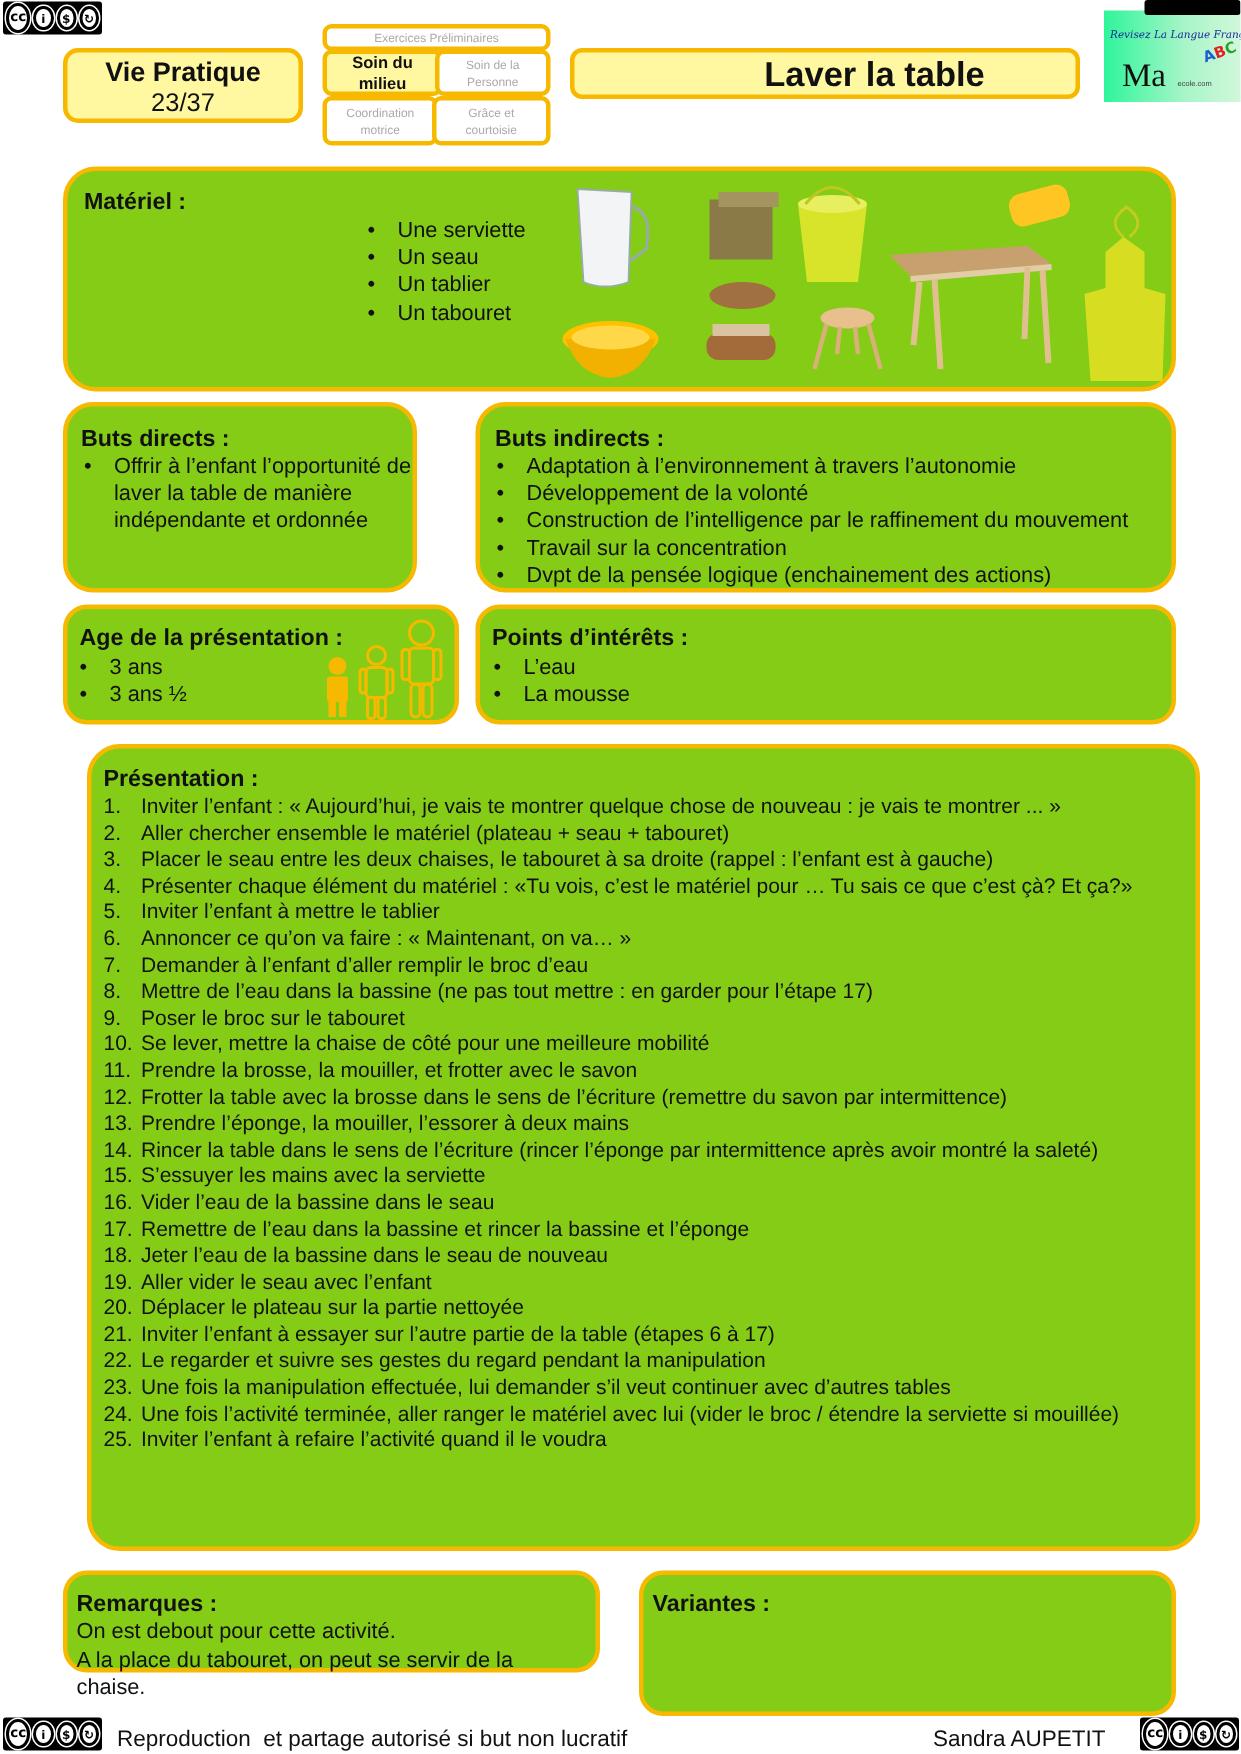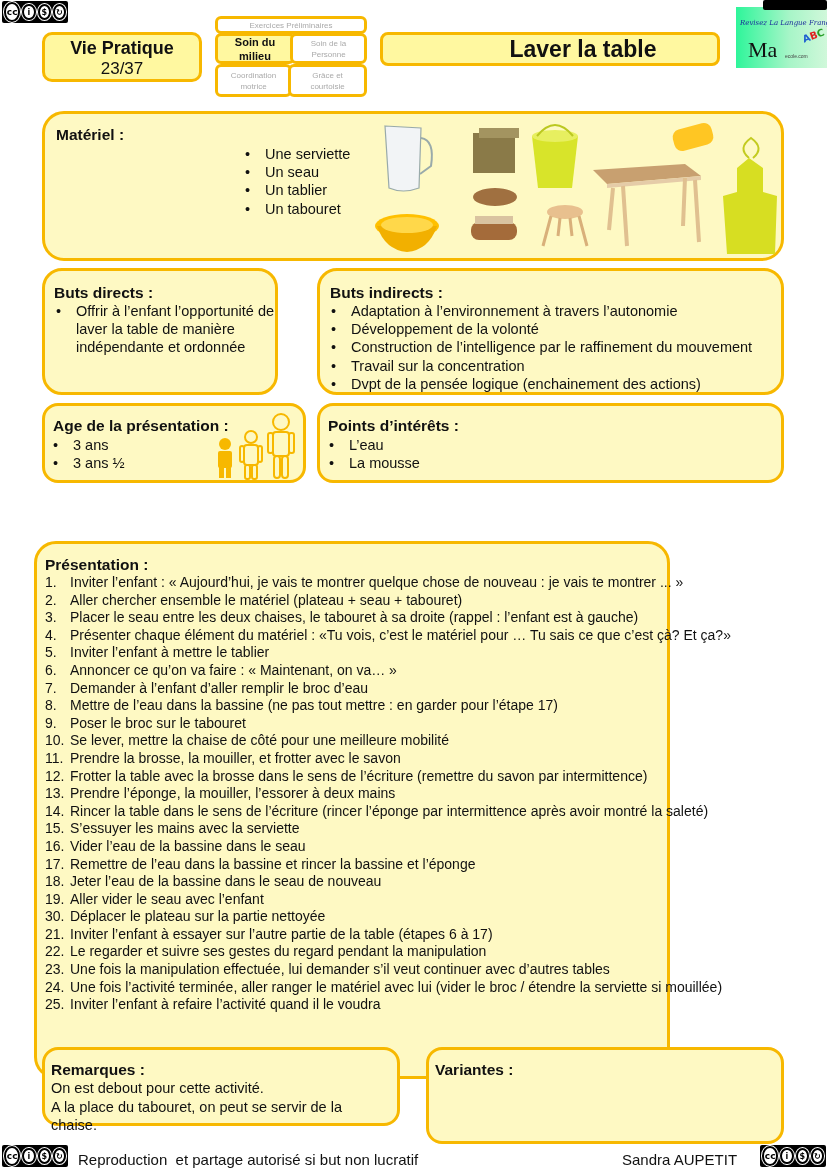--- a/index.html
+++ b/index.html
@@ -1,19 +1,19 @@
 <!DOCTYPE html>
 <html><head>
 <meta charset="utf-8">
 <style>
   * { box-sizing: border-box; margin: 0; padding: 0; }
   html, body { width: 827px; height: 1169px; background: #ffffff; overflow: hidden; }
   body { position: relative; font-family: "Liberation Sans", sans-serif; color: #111; }
   .abs { position: absolute; }
-  .box { position: absolute; border: 3px solid #f7b800; border-radius: 18px; background: #fef9c3; }
+  .box { position: absolute; border: 3px solid #f7b800; border-radius: 18px; background: #84cc16; }
   .yellow { background: #fff8a0; }
   .title-h { font-weight: bold; font-size: 15.5px; line-height: 18px; }
   ul.bul { list-style: none; font-size: 14.5px; line-height: 18.2px; }
   ul.bul li { position: relative; padding-left: 23px; }
   ul.bul li::before { content: "•"; position: absolute; left: 3px; }
   ol.steps { list-style: none; font-size: 14px; line-height: 17.6px; }
   ol.steps li { position: relative; padding-left: 25px; }
   ol.steps li span.num { position: absolute; left: 0; }
   .cc { position: absolute; width: 66px; height: 22px; background: #000; border-radius: 2px; display: flex; align-items: center; padding: 0 2px; gap: 2px; }
   .cc .c { width: 16px; height: 16px; border-radius: 50%; background: #fff; border: 2px solid #000; outline: 1px solid #fff; font: bold 8px "DejaVu Sans", sans-serif; display: flex; align-items: center; justify-content: center; color: #000; }
@@ -169,21 +169,21 @@
 </div>
 
 <div class="box" style="left:317px;top:403px;width:467px;height:80px;border-radius:16px;">
   <div class="title-h" style="position:absolute;left:8px;top:11px;">Points d’intérêts :</div>
   <ul class="bul" style="position:absolute;left:6px;top:30px;">
     <li>L’eau</li>
     <li>La mousse</li>
   </ul>
 </div>
 
-<div class="box" style="left:34px;top:496px;width:636px;height:538px;border-radius:22px;margin-top:45px;">
+<div class="box" style="left:58px;top:496px;width:742px;height:538px;border-radius:22px;">
   <div class="title-h" style="position:absolute;left:8px;top:12px;">Présentation :</div>
   <ol class="steps" id="steps" style="position:absolute;left:8px;top:30px;width:730px;">
       <li><span class="num">1.</span><span>Inviter l’enfant : « Aujourd’hui, je vais te montrer quelque chose de nouveau : je vais te montrer ... »</span></li>
       <li><span class="num">2.</span><span>Aller chercher ensemble le matériel (plateau + seau + tabouret)</span></li>
       <li><span class="num">3.</span><span>Placer le seau entre les deux chaises, le tabouret à sa droite (rappel : l’enfant est à gauche)</span></li>
       <li><span class="num">4.</span><span>Présenter chaque élément du matériel : «Tu vois, c’est le matériel pour … Tu sais ce que c’est çà? Et ça?»</span></li>
       <li><span class="num">5.</span><span>Inviter l’enfant à mettre le tablier</span></li>
       <li><span class="num">6.</span><span>Annoncer ce qu’on va faire : « Maintenant, on va… »</span></li>
       <li><span class="num">7.</span><span>Demander à l’enfant d’aller remplir le broc d’eau</span></li>
       <li><span class="num">8.</span><span>Mettre de l’eau dans la bassine (ne pas tout mettre : en garder pour l’étape 17)</span></li>
@@ -191,30 +191,30 @@
       <li><span class="num">10.</span><span>Se lever, mettre la chaise de côté pour une meilleure mobilité</span></li>
       <li><span class="num">11.</span><span>Prendre la brosse, la mouiller, et frotter avec le savon</span></li>
       <li><span class="num">12.</span><span>Frotter la table avec la brosse dans le sens de l’écriture (remettre du savon par intermittence)</span></li>
       <li><span class="num">13.</span><span>Prendre l’éponge, la mouiller, l’essorer à deux mains</span></li>
       <li><span class="num">14.</span><span>Rincer la table dans le sens de l’écriture (rincer l’éponge par intermittence après avoir montré la saleté)</span></li>
       <li><span class="num">15.</span><span>S’essuyer les mains avec la serviette</span></li>
       <li><span class="num">16.</span><span>Vider l’eau de la bassine dans le seau</span></li>
       <li><span class="num">17.</span><span>Remettre de l’eau dans la bassine et rincer la bassine et l’éponge</span></li>
       <li><span class="num">18.</span><span>Jeter l’eau de la bassine dans le seau de nouveau</span></li>
       <li><span class="num">19.</span><span>Aller vider le seau avec l’enfant</span></li>
-      <li><span class="num">30.</span><span>Déplacer le plateau sur la partie nettoyée</span></li>
+      <li><span class="num">20.</span><span>Déplacer le plateau sur la partie nettoyée</span></li>
       <li><span class="num">21.</span><span>Inviter l’enfant à essayer sur l’autre partie de la table (étapes 6 à 17)</span></li>
       <li><span class="num">22.</span><span>Le regarder et suivre ses gestes du regard pendant la manipulation</span></li>
       <li><span class="num">23.</span><span>Une fois la manipulation effectuée, lui demander s’il veut continuer avec d’autres tables</span></li>
       <li><span class="num">24.</span><span>Une fois l’activité terminée, aller ranger le matériel avec lui (vider le broc / étendre la serviette si mouillée)</span></li>
       <li><span class="num">25.</span><span>Inviter l’enfant à refaire l’activité quand il le voudra</span></li>
     </ol>
 </div>
 
-<div class="box" style="left:42px;top:1047px;width:358px;height:79px;border-radius:16px;">
+<div class="box" style="left:42px;top:1047px;width:358px;height:68px;border-radius:16px;">
   <div class="title-h" style="position:absolute;left:6px;top:11px;">Remarques :</div>
   <div style="position:absolute;left:6px;top:29px;width:340px;font-size:14.5px;line-height:18.5px;">
     <div>On est debout pour cette activité.</div>
     <div>A la place du tabouret, on peut se servir de la chaise.</div>
   </div>
 </div>
 
 <div class="box" style="left:426px;top:1047px;width:358px;height:97px;border-radius:16px;">
   <div class="title-h" style="position:absolute;left:6px;top:11px;">Variantes :</div>
 </div>

